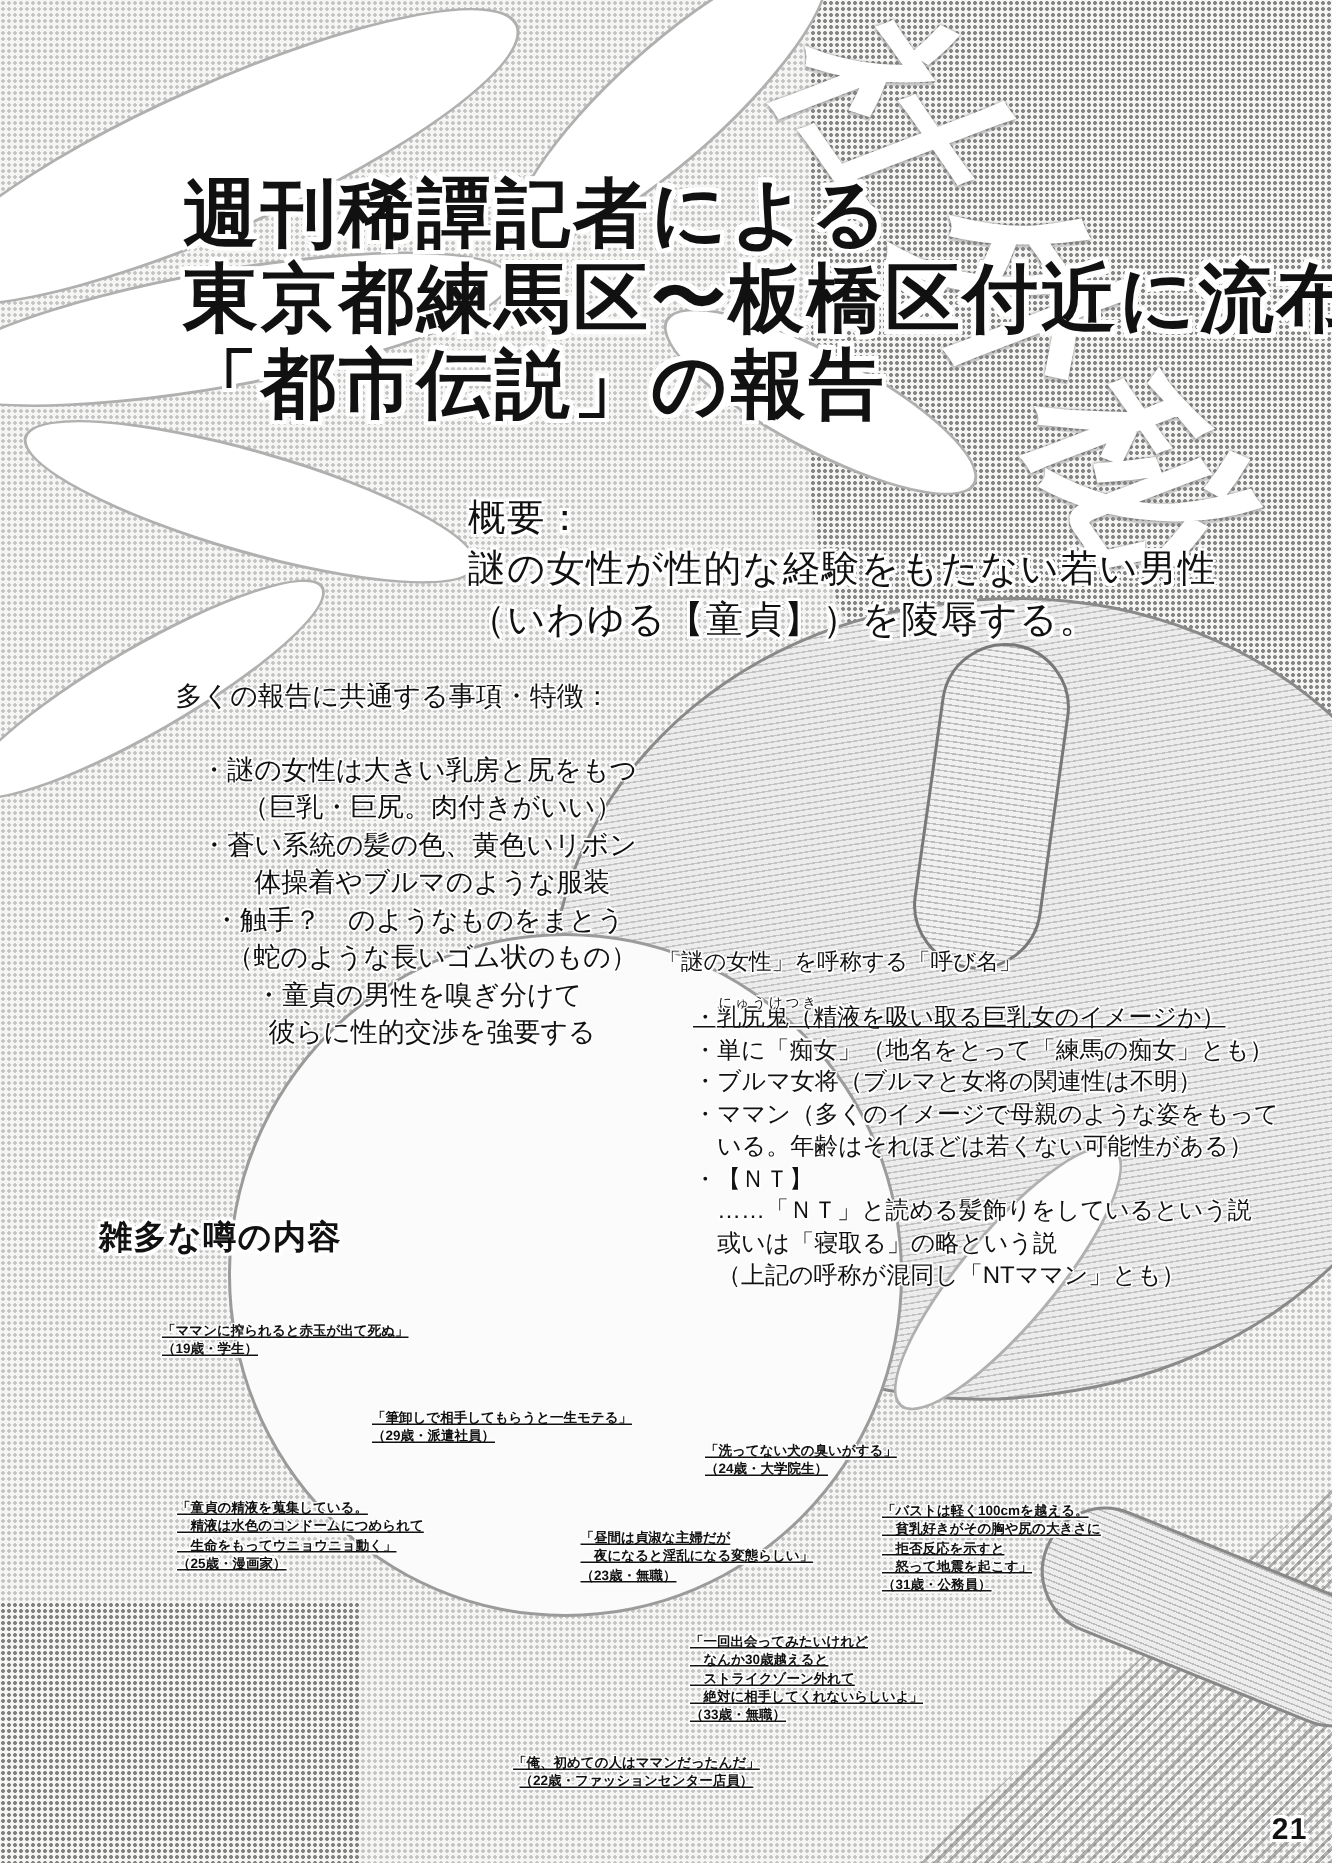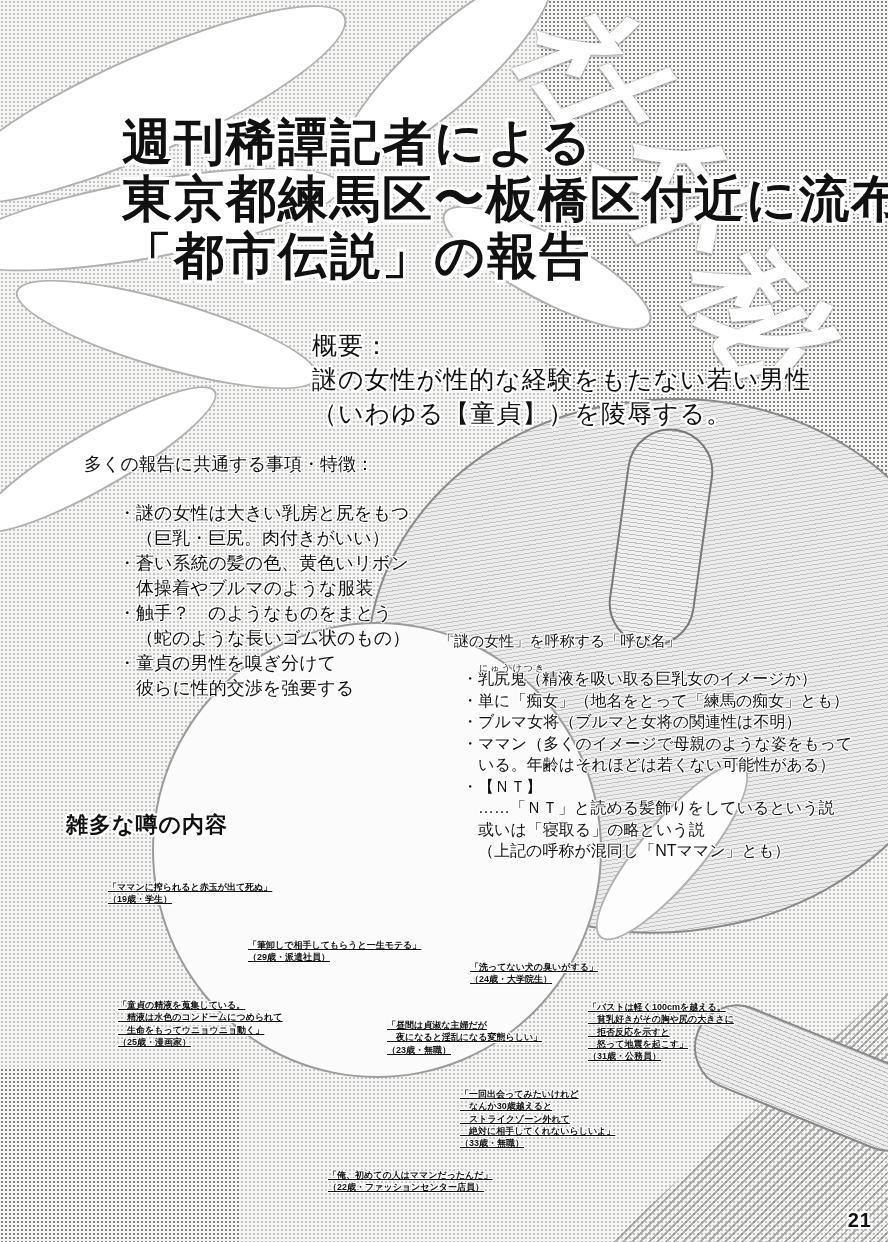--- a/index.html
+++ b/index.html
@@ -49,38 +49,38 @@
         2px 2px 0 #fff,-2px -2px 0 #fff,2px -2px 0 #fff,-2px 2px 0 #fff,
         1px 1px 0 #fff,-1px -1px 0 #fff,1px -1px 0 #fff,-1px 1px 0 #fff;}
   .ow3{text-shadow:3px 0 0 #fff,-3px 0 0 #fff,0 3px 0 #fff,0 -3px 0 #fff,
         3px 3px 0 #fff,-3px -3px 0 #fff,3px -3px 0 #fff,-3px 3px 0 #fff,
         2px 2px 0 #fff,-2px -2px 0 #fff,2px -2px 0 #fff,-2px 2px 0 #fff,
         0 2px 0 #fff,0 -2px 0 #fff,2px 0 0 #fff,-2px 0 0 #fff;}
   
   .txt{position:absolute;z-index:10;white-space:nowrap;}
   .title{left:122px;top:114px;font-size:50px;font-weight:bold;line-height:57px;letter-spacing:2px;}
   .overview{left:312px;top:328px;font-size:25px;line-height:34px;letter-spacing:1px;}
-  .features{left:84px;top:452px;font-size:18px;line-height:25px;}
+  .features{left:99px;top:452px;font-size:18px;line-height:25px;text-align:center;}
   .feat-body{padding-left:34px;margin-top:24px;}
   .aliases{left:439px;top:632px;}
   .alias-head{font-size:15px;}
   .alias-body{padding-left:23px;margin-top:17px;font-size:16px;line-height:21.5px;}
-  .alias-first{position:relative;}
+  .alias-first{position:relative;text-decoration:underline;}
   .furigana{position:absolute;left:17px;top:-10px;font-size:9px;letter-spacing:2px;}
   .rumors-head{left:66px;top:810px;font-size:22px;font-weight:bold;letter-spacing:1px;}
   .quote{font-size:9px;font-weight:bold;line-height:12.3px;text-decoration:underline;}
   .q1{left:108px;top:881px;}
   .q2{left:248px;top:939px;}
   .q3{left:470px;top:961px;}
   .q4{left:118px;top:962px;margin-top:37px;}
   .q5{left:387px;top:1019px;}
   .q6{left:588px;top:1001px;}
   .q7{left:227px;top:1066px;}
   .q8{left:460px;top:1088px;}
-  .q9{left:328px;top:1169px;}
+  .q9{left:342px;top:1169px;text-align:center;}
   .pagenum{right:16px;bottom:10px;font-size:20px;font-weight:bold;letter-spacing:1px;text-align:center;}
 </style>
 </head>
 <body>
 
 <div class="page">
 
   <div class="abs bg-halftone"></div>
   <div class="abs dots-tr"></div>
   <div class="abs body-blob"></div>

